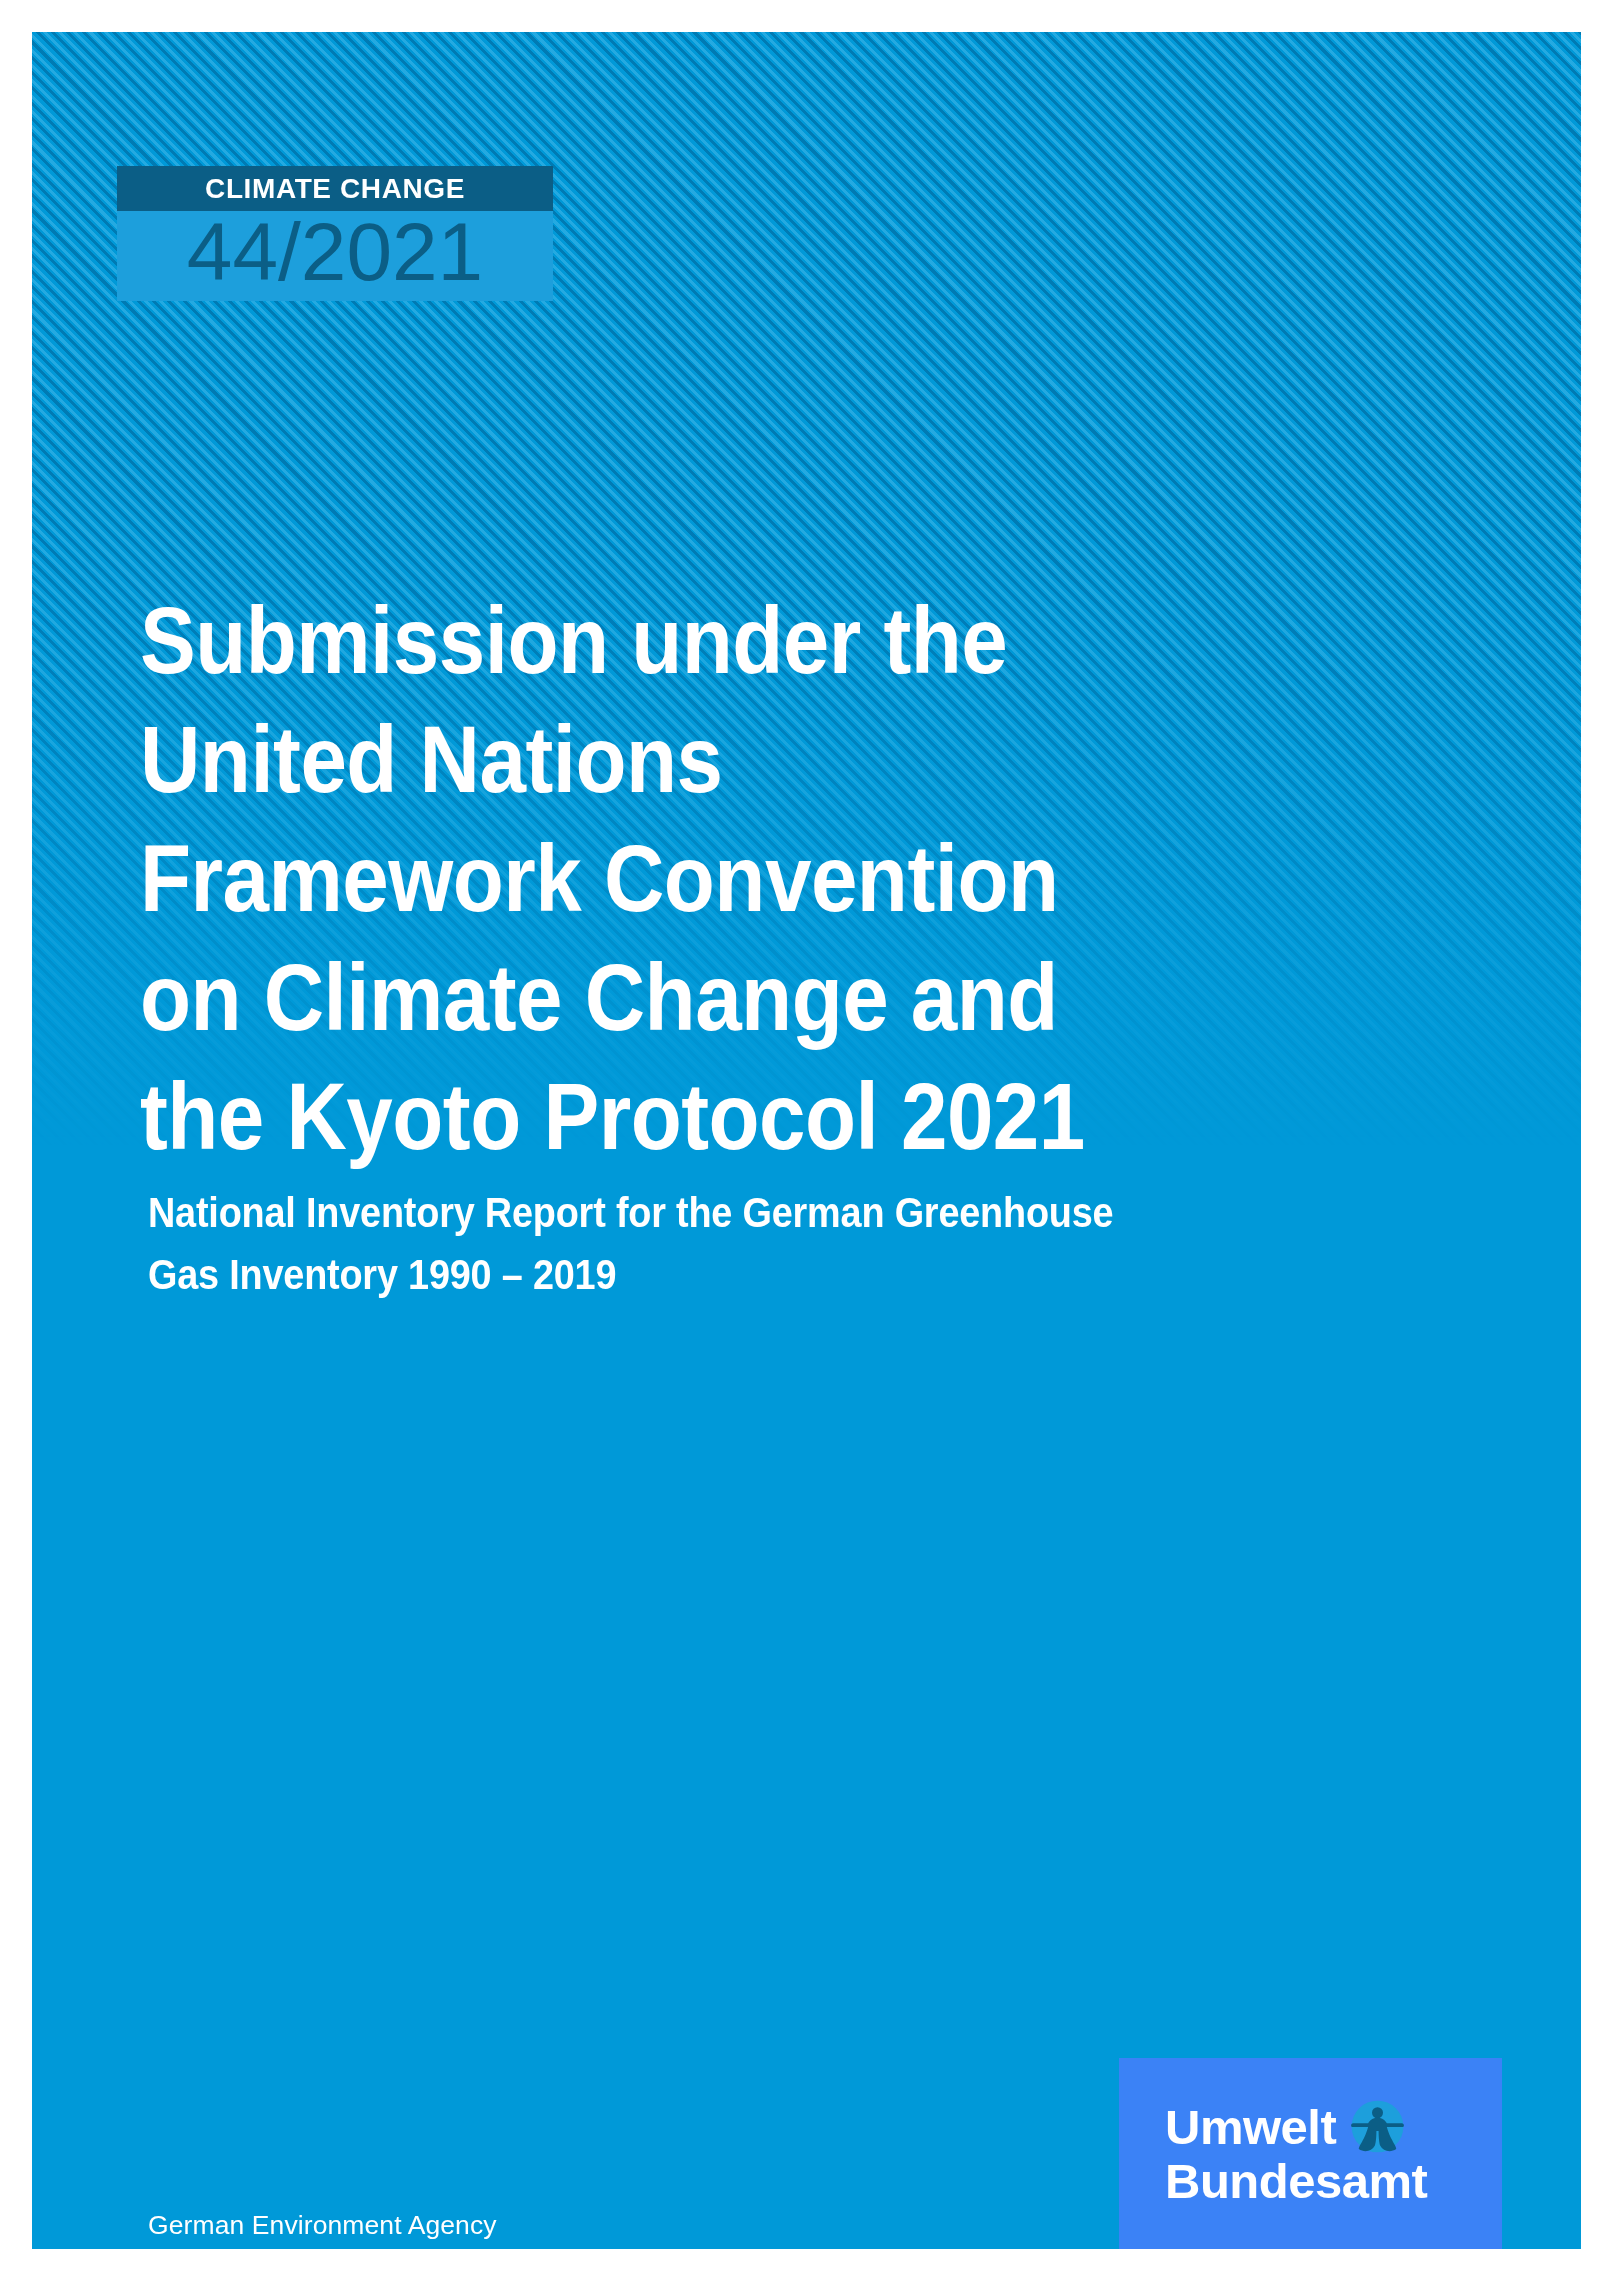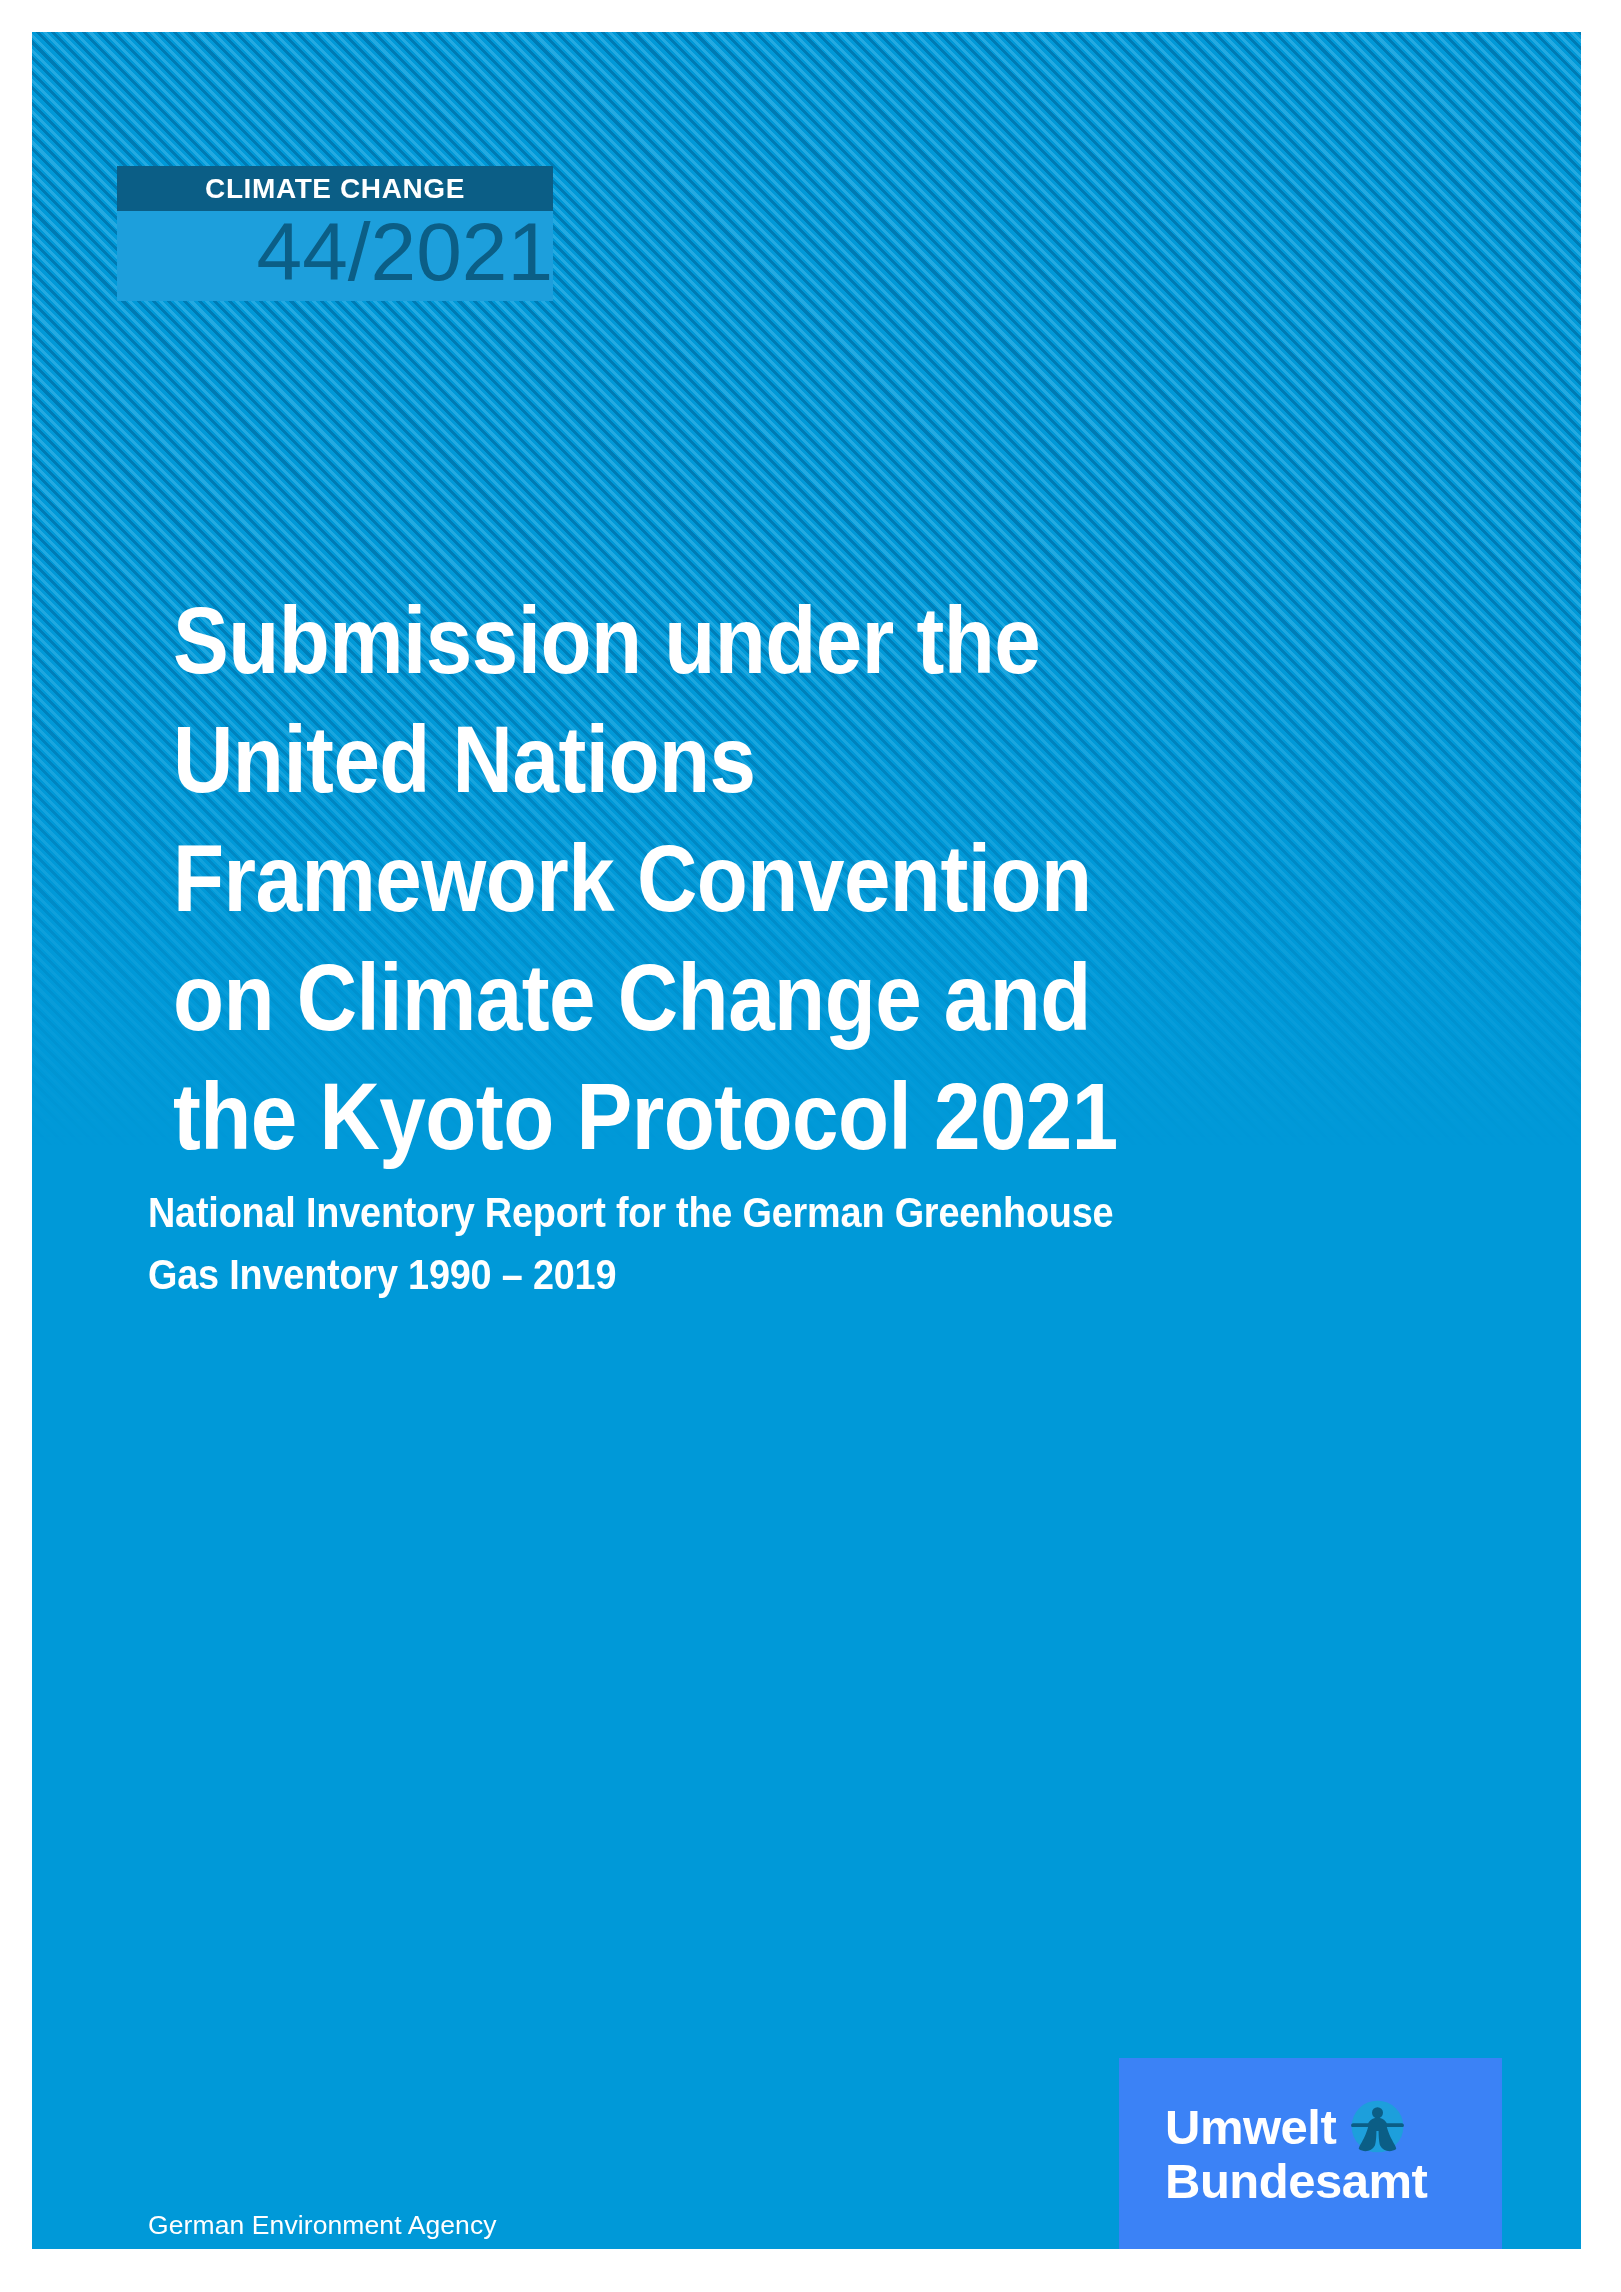--- a/index.html
+++ b/index.html
@@ -73,35 +73,34 @@
     text-align: center;
     color: #ffffff;
     font-size: 28px;
     font-weight: bold;
     letter-spacing: 0.6px;
   }
   #series-number {
     background: #1d9fdc;
     height: 82px;
     line-height: 82px;
-    text-align: right;
+    text-align: center;
     color: #0b5e86;
     font-size: 82px;
     font-weight: 300;
     letter-spacing: 0px;
     padding-bottom: 7.8px;
   }
 
   
   #title-block {
     position: absolute;
     left: 108px;
     top: 549px;
     width: 1392px;
-    margin-left: 33px;
   }
   .title-line {
     color: #ffffff;
     font-size: 95px;
     line-height: 119px;
     font-weight: bold;
     letter-spacing: -0.6px;
     white-space: nowrap;
     transform: scaleX(0.88);
     transform-origin: left center;

